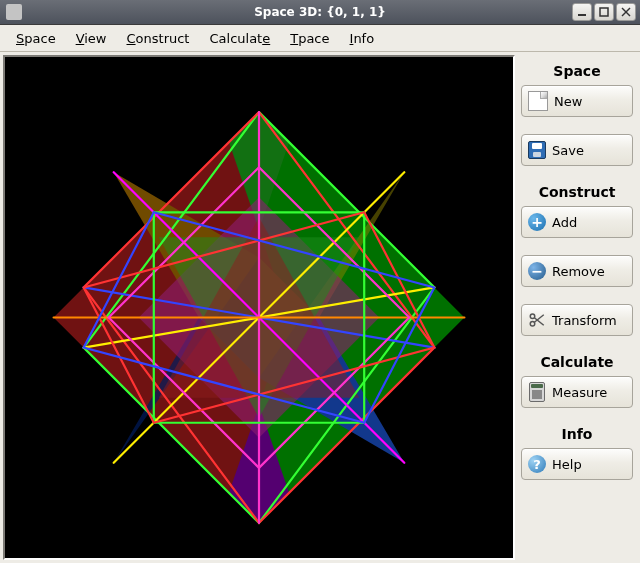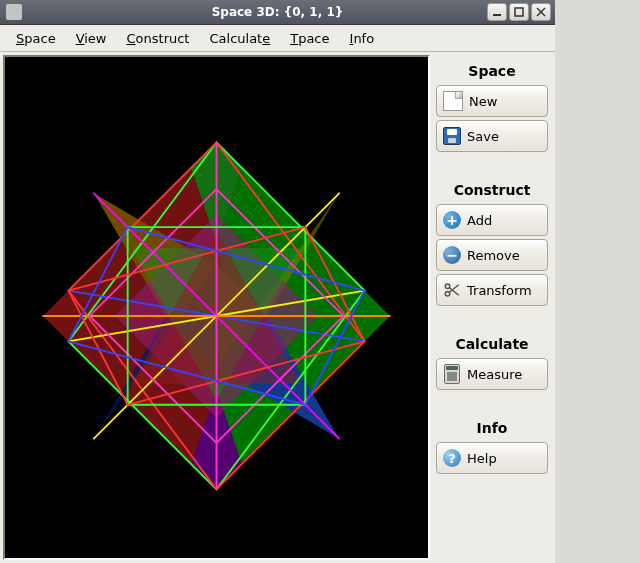--- a/index.html
+++ b/index.html
@@ -7,21 +7,21 @@
     padding: 0;
     width: 640px;
     height: 563px;
     font-family: "DejaVu Sans", "Liberation Sans", Arial, sans-serif;
     font-size: 13px;
     background: #dcdad5;
     overflow: hidden;
     color: #000;
   }
   .window {
-    width: 555px;
+    width: 640px;
     height: 563px;
     display: flex;
     flex-direction: column;
     box-sizing: border-box;
   }
   
   .titlebar {
     height: 24px;
     background: linear-gradient(to bottom, #6a6e76 0%, #4d525c 100%);
     color: #fff;
@@ -121,41 +121,41 @@
     margin-bottom: 10px;
   }
   .side-heading {
     font-weight: bold;
     font-size: 14px;
     text-align: center;
     padding: 4px 0 6px 0;
   }
   .side-btn {
     height: 30px;
-    margin-bottom: 3px;
+    margin-bottom: 17px;
     background: linear-gradient(to bottom, #fdfdfc 0%, #efede6 45%, #e6e3d9 100%);
     border: 1px solid #a7a49b;
     border-radius: 4px;
     display: flex;
     align-items: center;
     padding: 0 6px;
     gap: 6px;
     cursor: pointer;
     font-size: 13px;
     box-shadow: inset 0 1px 0 #fff;
   }
   .side-btn .icon {
     width: 18px;
     height: 18px;
     flex-shrink: 0;
     display: flex;
     align-items: center;
     justify-content: center;
   }
-  .side-btn:last-child { margin-bottom: 16px; }
+  .side-btn:last-child { margin-bottom: 4px; }
   
   .ic-new { background: #fff; border: 1px solid #999; position: relative; }
   .ic-new::after { content:''; position:absolute; top:0; right:0; width:6px; height:6px;
      background:linear-gradient(135deg,#fff 0%,#ddd 50%,#aaa 100%); border-left:1px solid #aaa; border-bottom:1px solid #aaa;}
   .ic-open { background:#f7e39a; border:1px solid #b89b3a; border-radius:2px; position:relative; height:13px; margin-top:4px;}
   .ic-open::before { content:''; position:absolute; top:-4px; left:1px; width:8px; height:4px; background:#f7e39a; border:1px solid #b89b3a; border-bottom:none; border-radius:2px 2px 0 0;}
   .ic-open::after { content:''; position:absolute; top:2px; left:-2px; right:-1px; bottom:-1px; background:#3b82c6; border:1px solid #1e4f7a; border-radius:2px; transform:skewX(-18deg);}
   .ic-save { width:16px; height:16px; background:#2f6db4; border:1px solid #1a3a5e; position:relative; border-radius:2px;}
   .ic-save::before { content:''; position:absolute; top:1px; left:3px; right:3px; height:6px; background:#fff; border-radius:1px;}
   .ic-save::after { content:''; position:absolute; bottom:1px; left:4px; right:4px; height:5px; background:#cbd5e1; border-radius:1px;}

